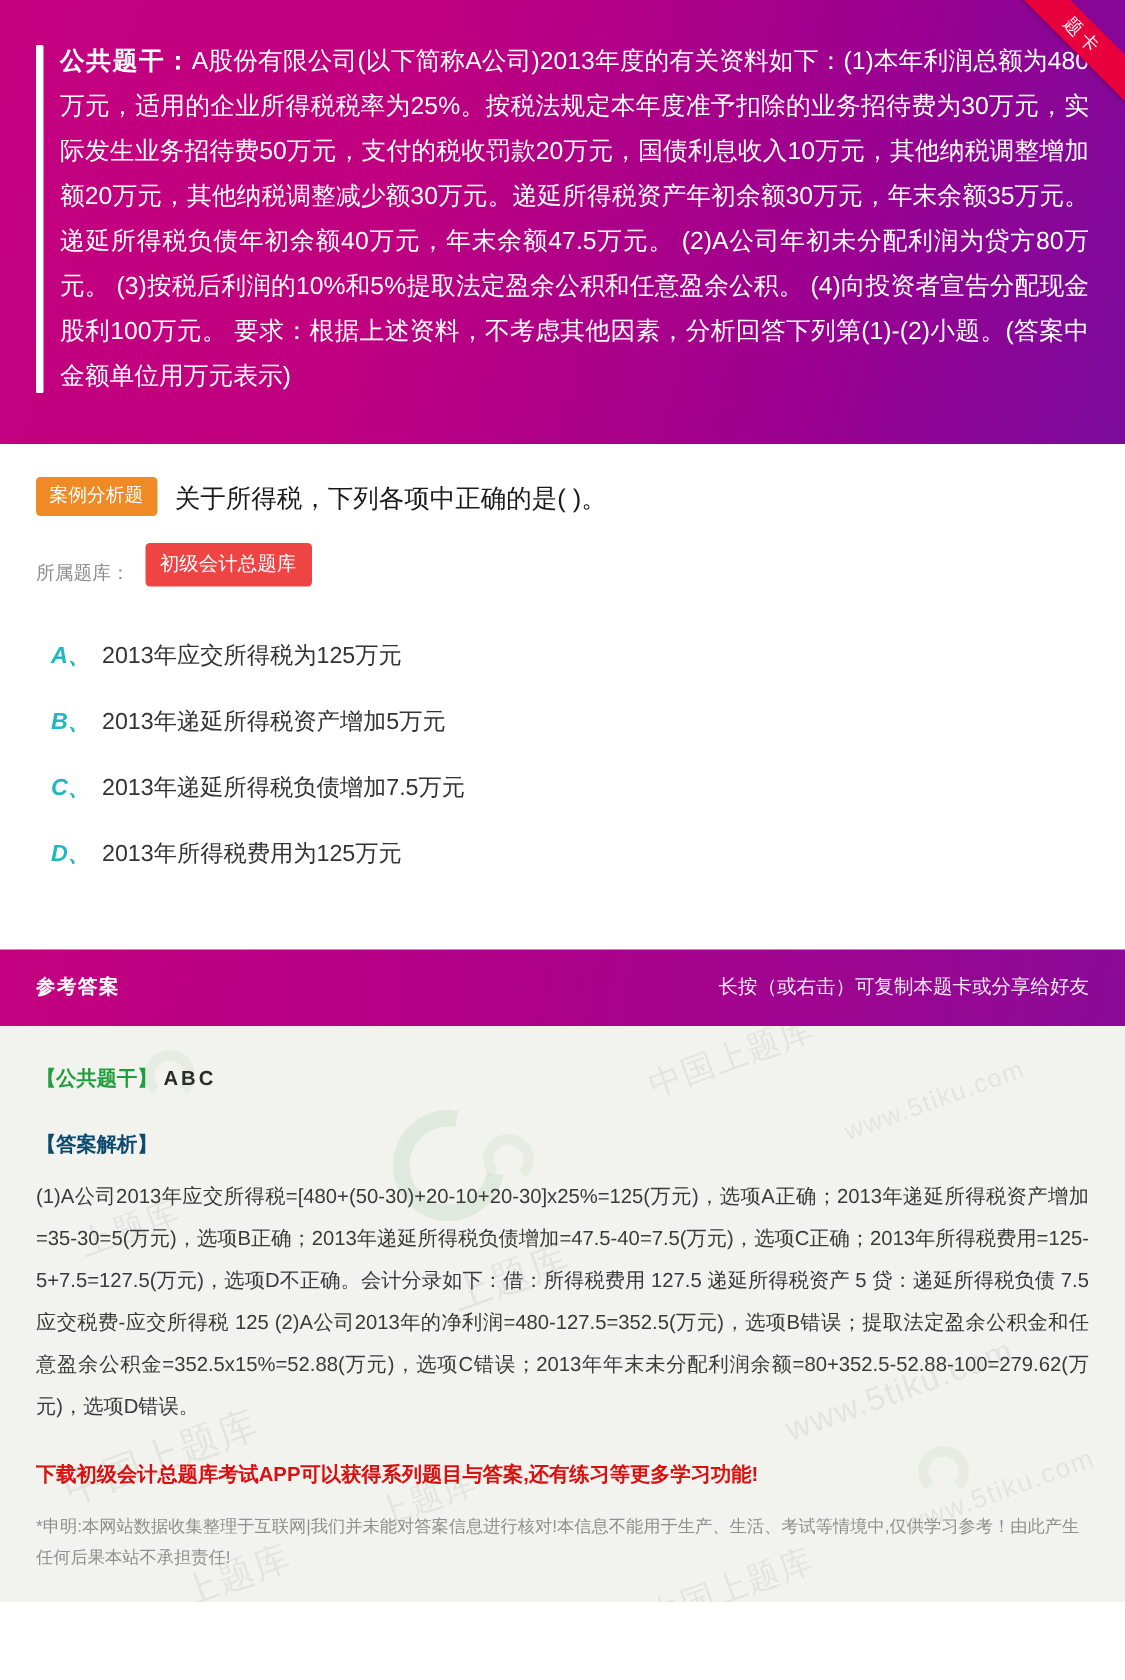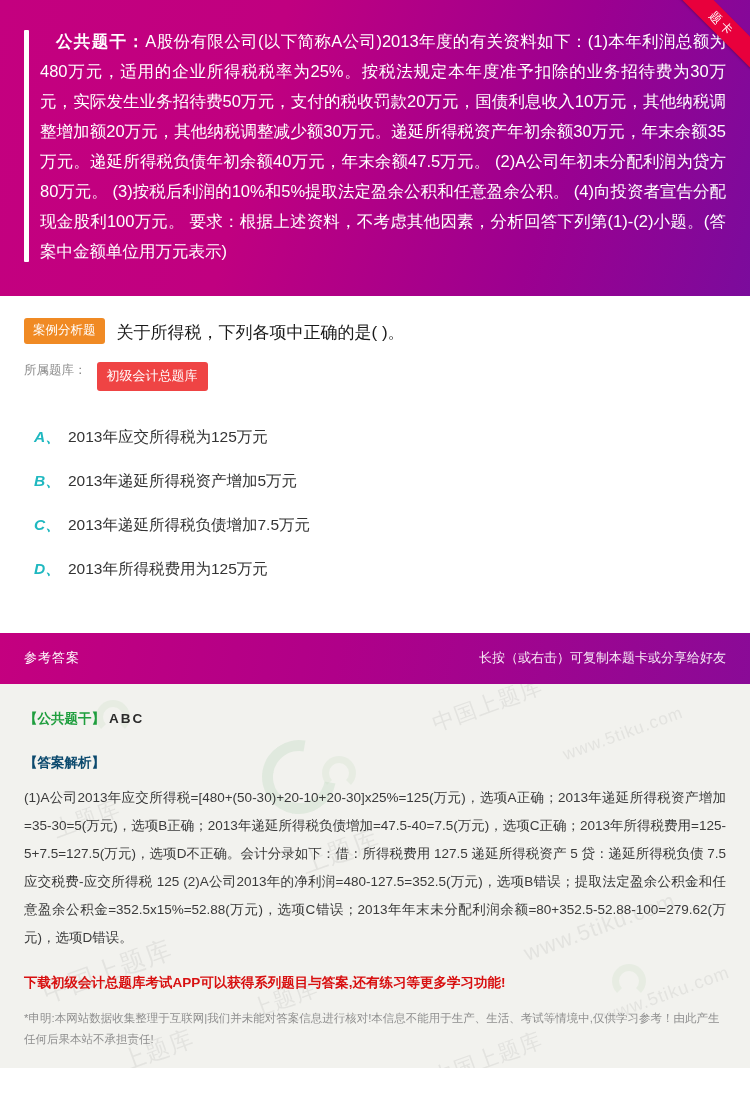--- a/index.html
+++ b/index.html
@@ -54,21 +54,20 @@
     align-self: stretch;
   }
   .stem-text {
     font-size: 16.5px;
     line-height: 30px;
     text-align: justify;
   }
   .stem-label {
     font-weight: bold;
     letter-spacing: 1px;
-    margin-left: 16px;
   }
 
   
   .q-block {
     background: #ffffff;
     padding: 22px 24px 30px 24px;
   }
   .q-title-row {
     display: flex;
     align-items: flex-end;
@@ -83,21 +82,21 @@
     border-radius: 3px;
     white-space: nowrap;
   }
   .q-title {
     font-size: 17px;
     color: #1a1a1a;
   }
   .bank-row {
     margin-top: 18px;
     display: flex;
-    align-items: flex-start;
+    align-items: flex-end;
     gap: 10px;
     font-size: 12.5px;
     color: #8c8c8c;
   }
   .tag-red {
     display: inline-block;
     background: #ef4444;
     color: #ffffff;
     font-size: 13px;
     padding: 5px 10px 6px 10px;
@@ -127,21 +126,21 @@
   
   .answer-head {
     background: linear-gradient(100deg, #c4007f 0%, #b00089 45%, #8a0a97 100%);
     color: #ffffff;
     padding: 16px 24px 17px 24px;
     display: flex;
     justify-content: space-between;
     align-items: center;
     font-size: 13px;
   }
-  .answer-head .left { letter-spacing: 1px; }
+  .answer-head .left { letter-spacing: 1px; font-weight: bold; }
   .answer-head .right { opacity: .92; }
 
   
   .answer-body {
     position: relative;
     background: #f2f2ee;
     padding: 26px 24px 18px 24px;
     overflow: hidden;
   }
   .ref-line {

